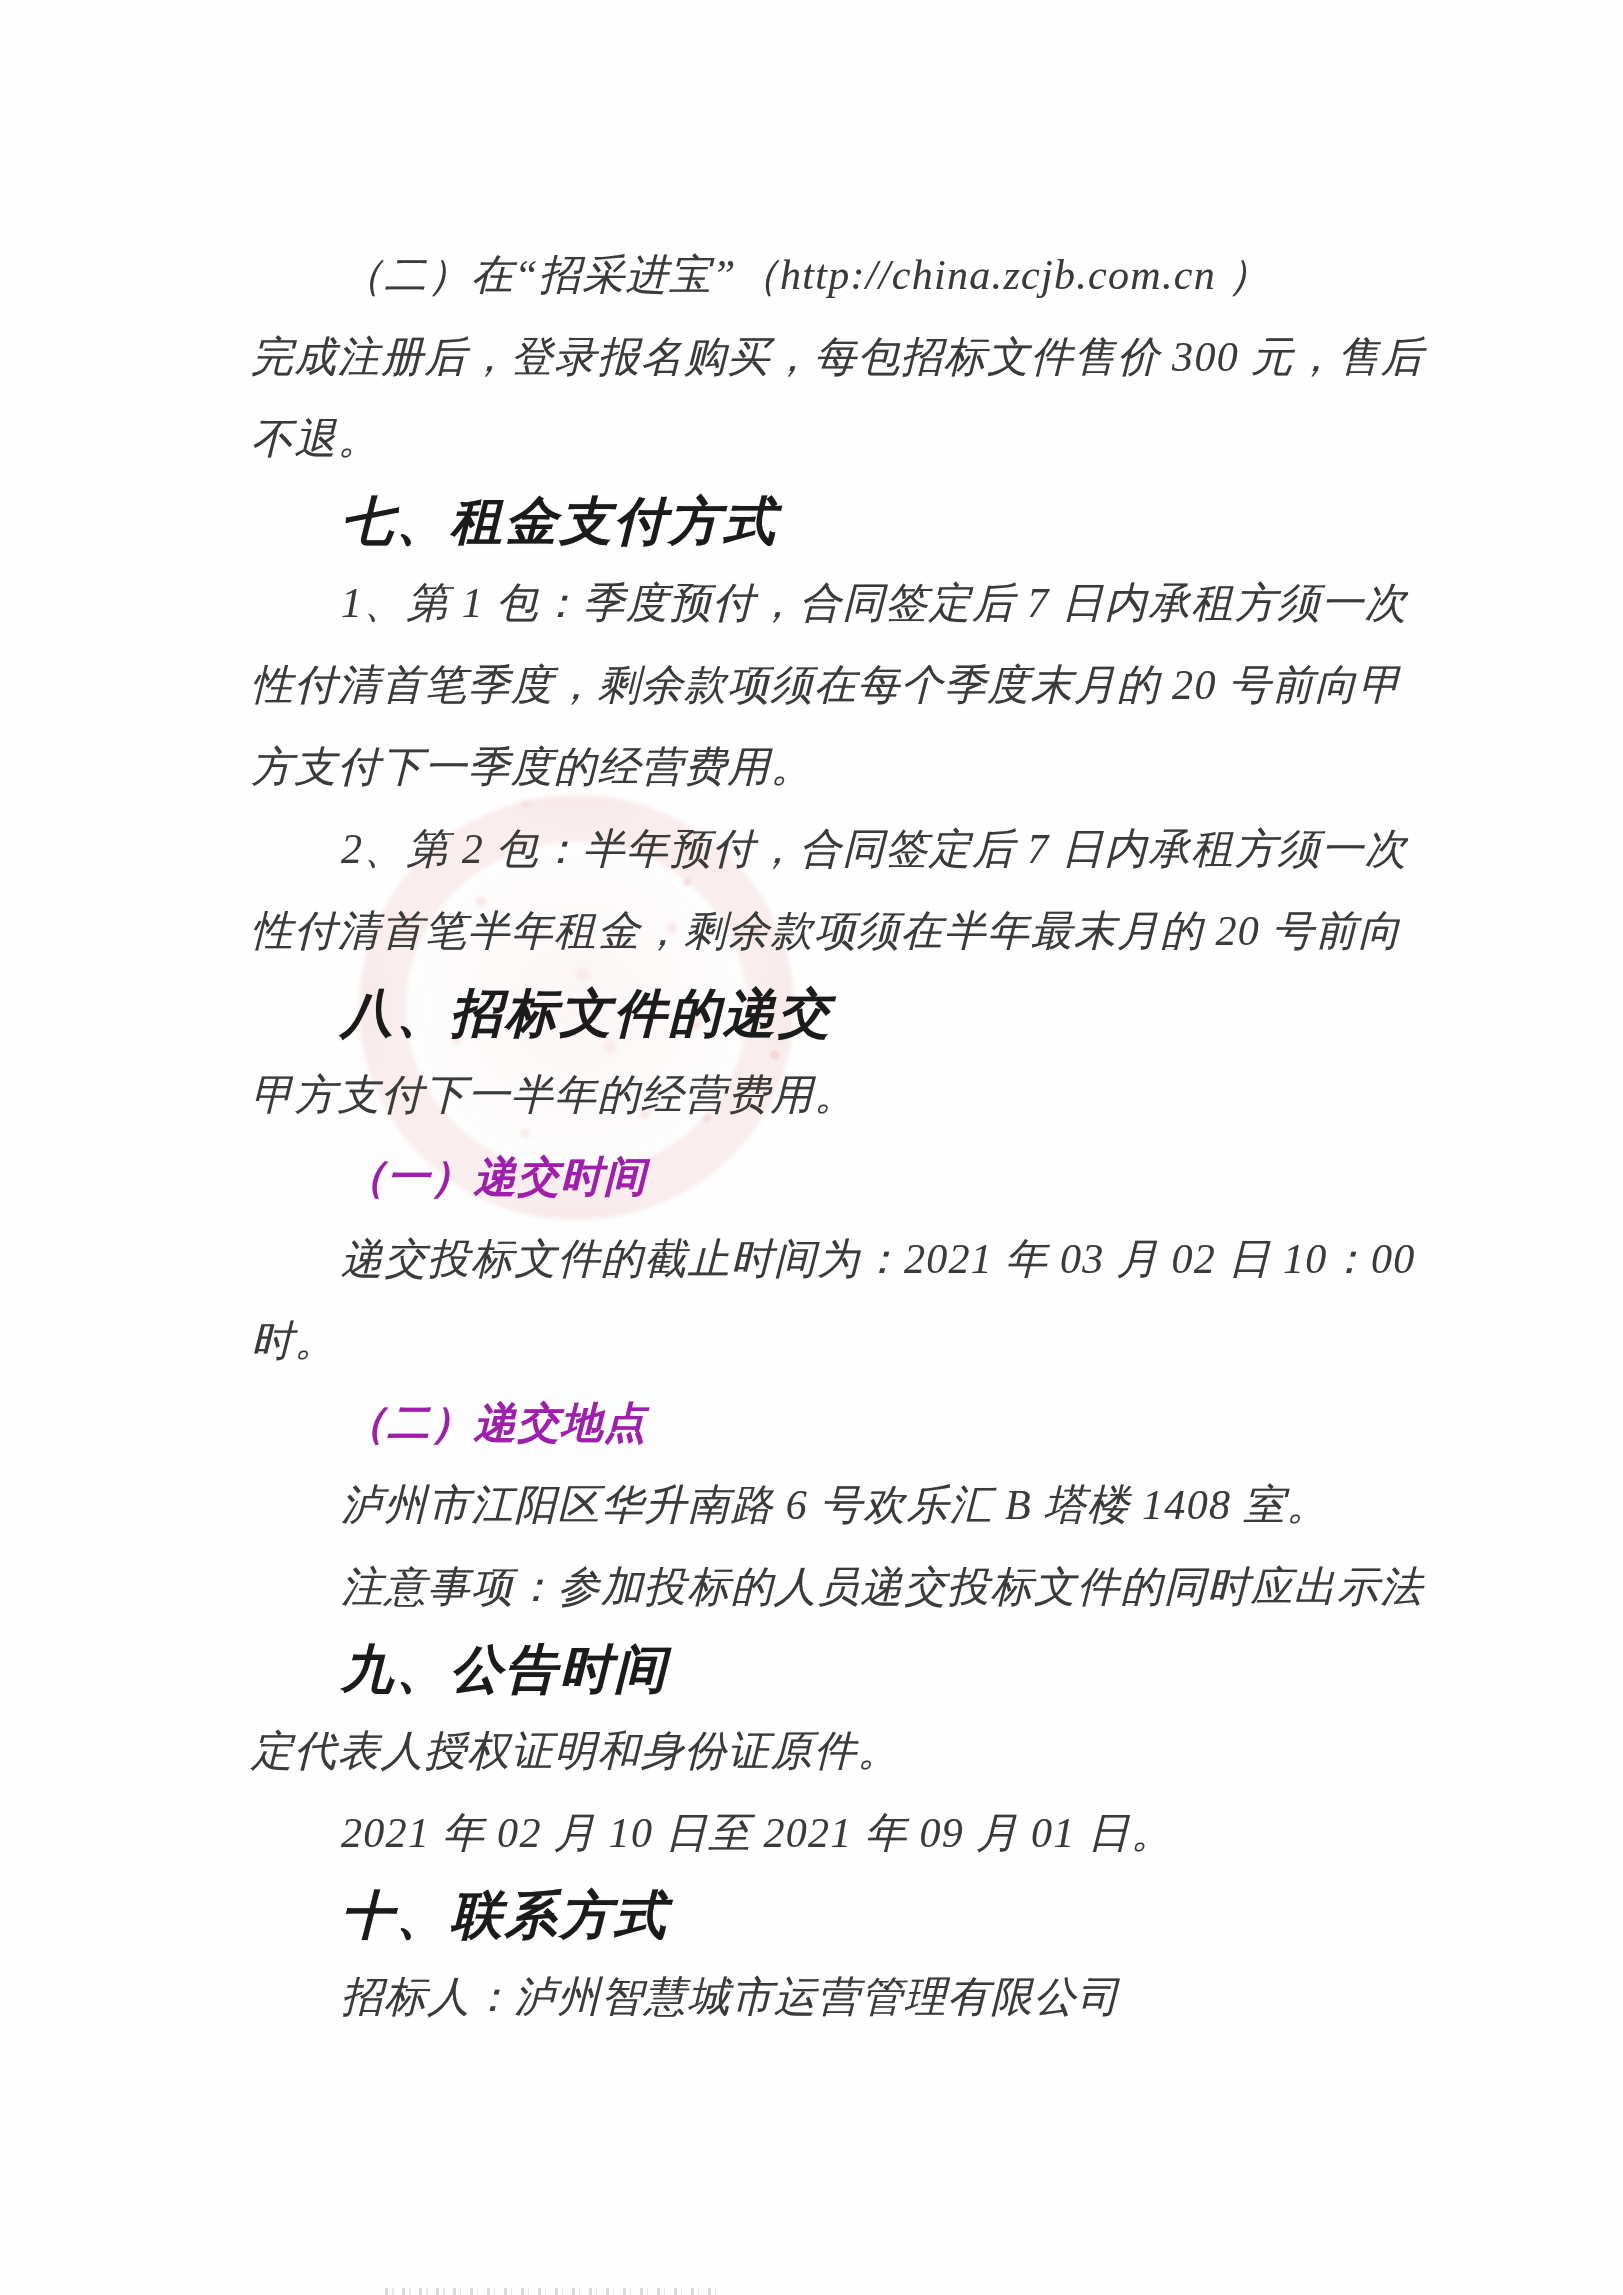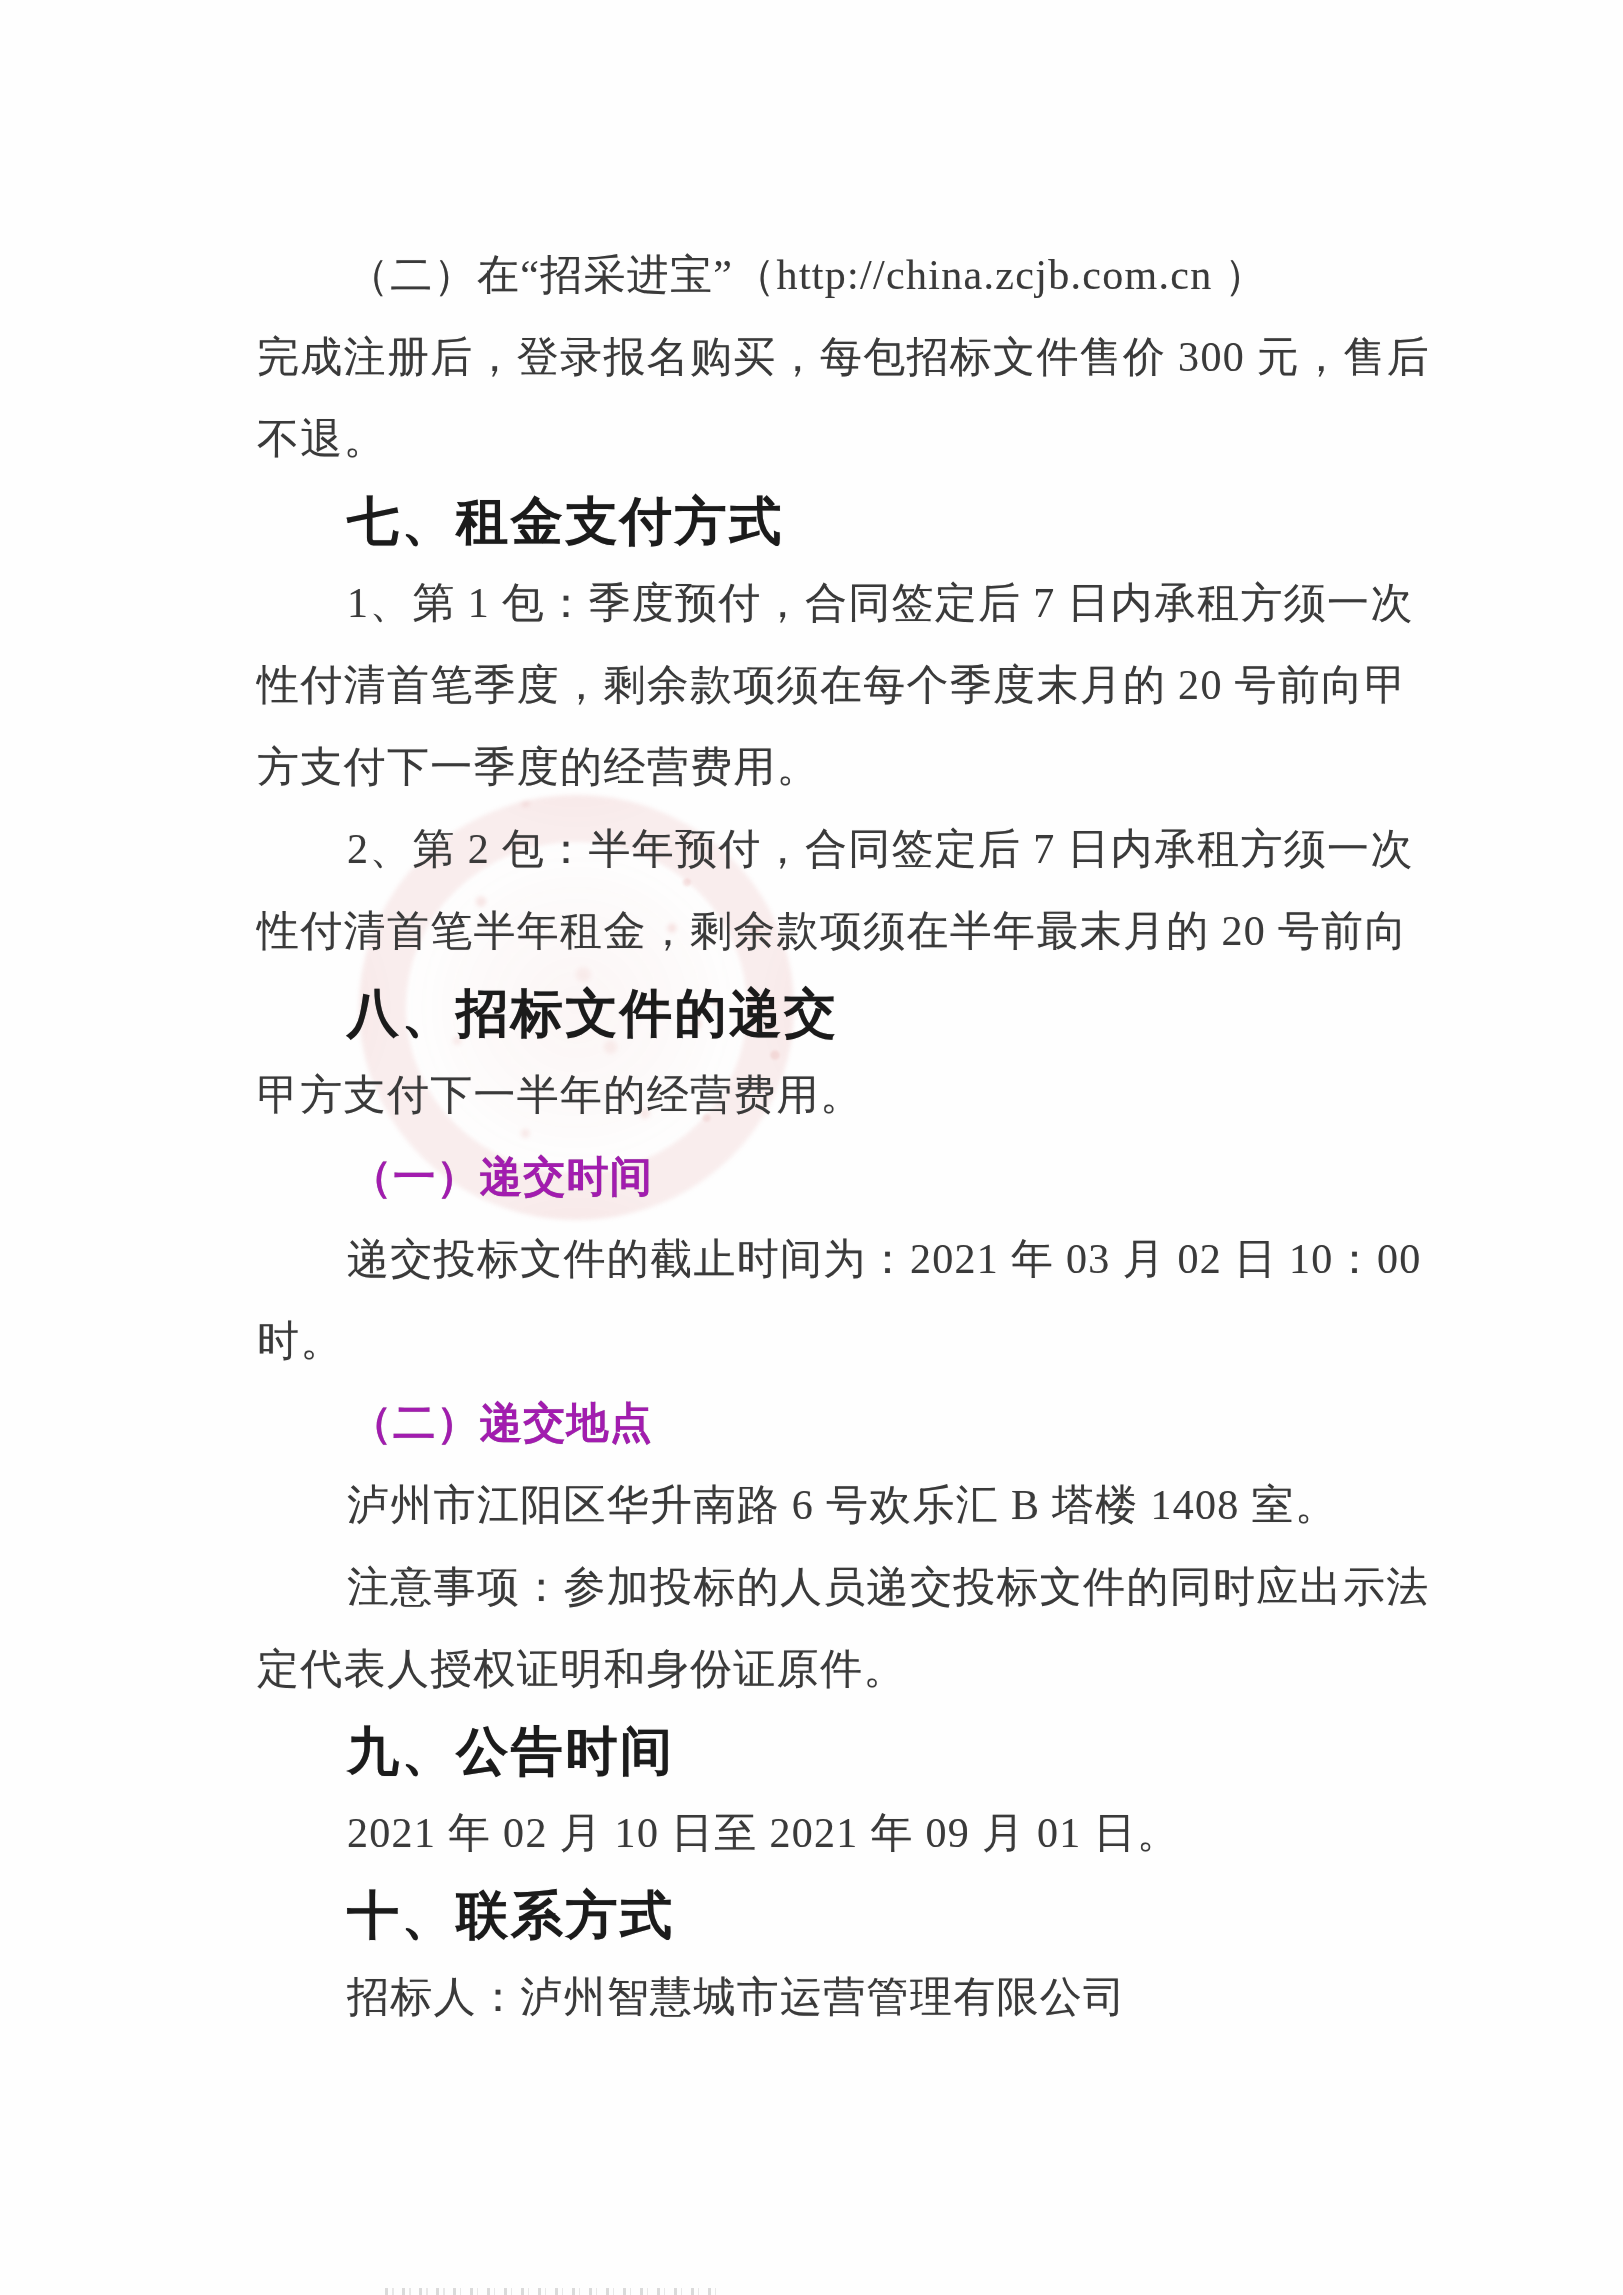--- a/index.html
+++ b/index.html
@@ -10,23 +10,24 @@
   .page {
     position: relative;
     width: 1623px;
     height: 2295px;
     background: #fefefe;
     overflow: hidden;
     font-family: "Liberation Serif", "DejaVu Serif", serif;
   }
   .text-block {
     position: absolute;
-    left: 257px;
+    left: 251px;
     top: 234px;
     width: 1152px;
+    font-style: italic;
   }
   .line {
     height: 82px;
     line-height: 82px;
     white-space: nowrap;
     font-size: 42px;
     letter-spacing: 1.3px;
     color: #3a3a3a;
     text-shadow: 0 0 0.7px rgba(60,60,60,.35);
   }
@@ -120,22 +121,22 @@
     <div class="line indent">2、第 2 包：半年预付，合同签定后 7 日内承租方须一次</div>
     <div class="line">性付清首笔半年租金，剩余款项须在半年最末月的 20 号前向</div>
     <div class="line heading">八、招标文件的递交</div>
     <div class="line">甲方支付下一半年的经营费用。</div>
     <div class="line subheading">（一）递交时间</div>
     <div class="line indent">递交投标文件的截止时间为：2021 年 03 月 02 日 10：00</div>
     <div class="line">时。</div>
     <div class="line subheading">（二）递交地点</div>
     <div class="line indent">泸州市江阳区华升南路 6 号欢乐汇 B 塔楼 1408 室。</div>
     <div class="line indent">注意事项：参加投标的人员递交投标文件的同时应出示法</div>
+    <div class="line heading">九、公告时间</div>
     <div class="line">定代表人授权证明和身份证原件。</div>
-    <div class="line heading">九、公告时间</div>
     <div class="line indent">2021 年 02 月 10 日至 2021 年 09 月 01 日。</div>
     <div class="line heading">十、联系方式</div>
     <div class="line indent">招标人：泸州智慧城市运营管理有限公司</div>
   </div>
 
   <div class="cutoff-remnant"></div>
 
 </div>
 
 

